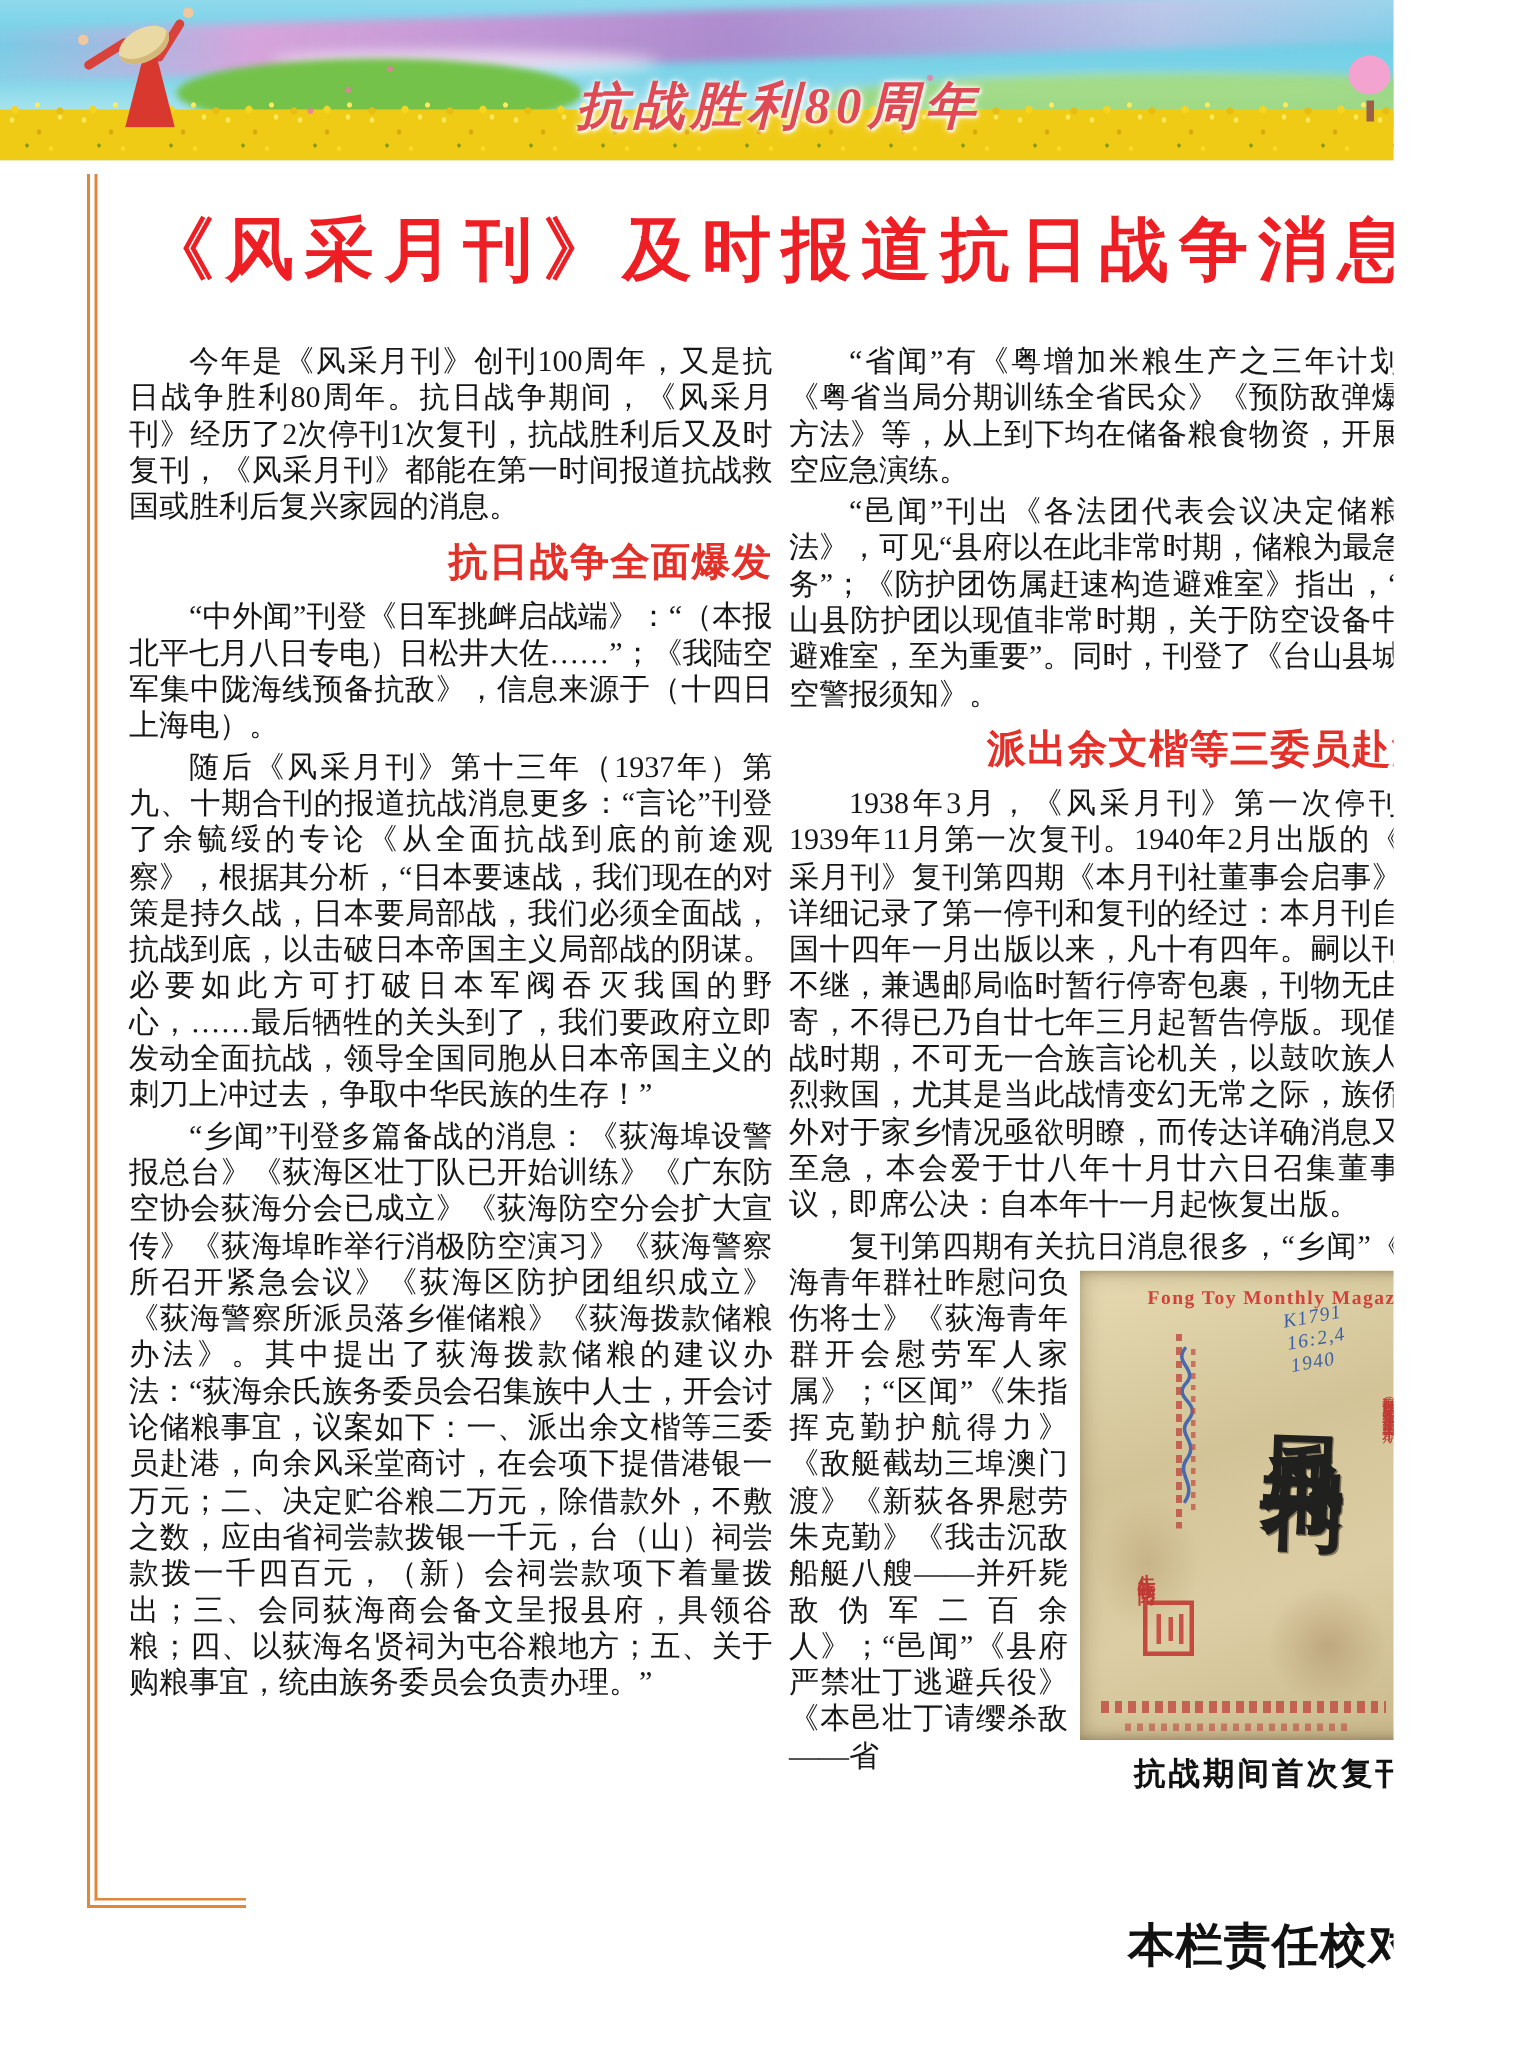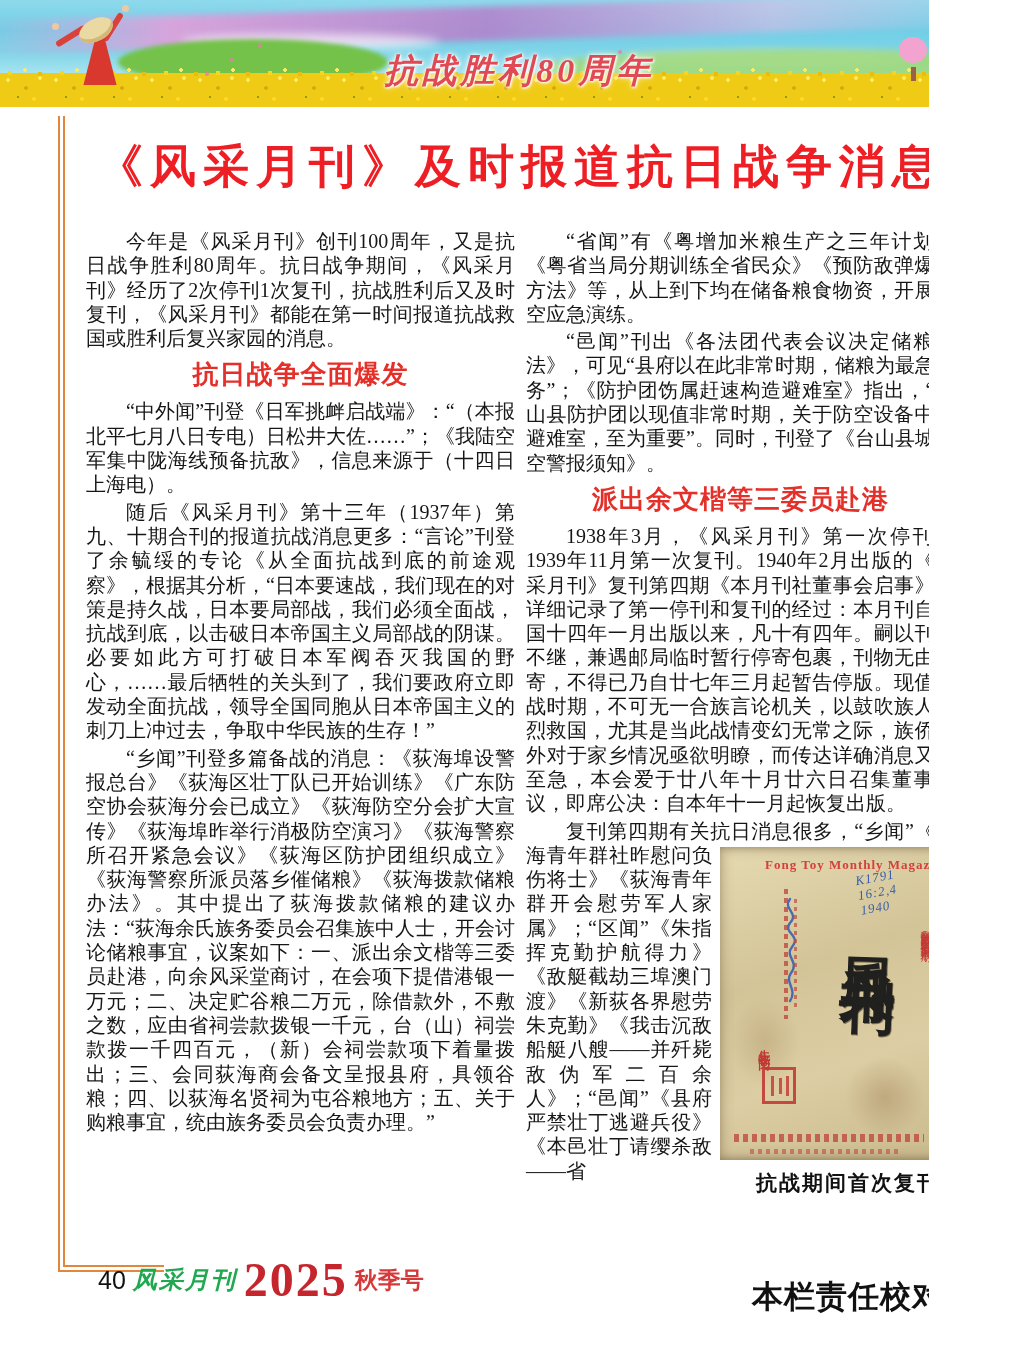--- a/index.html
+++ b/index.html
@@ -65,21 +65,21 @@
   
   .main-title { position:absolute; left:85px; top:136px; width:872px; text-align:center;
     font-size:46px; font-weight:bold; letter-spacing:7px; color:#ed1f24; white-space:nowrap;
     font-family:"Liberation Serif","DejaVu Serif",serif; }
 
   
   .columns { position:absolute; left:86px; top:229px; width:869px; display:flex; gap:11px; }
   .col { flex:1; min-width:0; font-size:20px; line-height:24.3px; text-align:justify; text-justify:inter-character; }
   .para { text-indent:2em; margin:0 0 3px 0; }
   .sec-heading { font-family:"Liberation Sans","DejaVu Sans",sans-serif; font-weight:bold;
-    color:#e5302a; font-size:26px; text-align:center; letter-spacing:1px; margin:8px 0 9px 0; text-indent:0; line-height:32px; }
+    color:#e5302a; font-size:26px; text-align:right; letter-spacing:1px; margin:8px 0 9px 0; text-indent:0; line-height:32px; }
 
   
   .cover-float { float:right; width:235px; margin:4px 0 2px 8px; display:block; }
   .cover { position:relative; display:block; width:235px; height:313px;
     background:linear-gradient(160deg,#e6dab2 0%,#d3c498 38%,#dccda4 66%,#c9b98c 100%);
     box-shadow:inset 0 0 14px rgba(90,70,40,.45), inset -3px 0 6px rgba(60,40,30,.3);
     overflow:hidden; }
   .cover span { display:block; }
   .cv-blotch1 { position:absolute; left:10px; top:150px; width:70px; height:90px; background:radial-gradient(ellipse at center,rgba(150,120,70,.25),rgba(0,0,0,0) 70%); }
   .cv-blotch2 { position:absolute; right:30px; top:210px; width:80px; height:80px; background:radial-gradient(ellipse at center,rgba(140,100,60,.3),rgba(0,0,0,0) 70%); }
@@ -220,21 +220,15 @@
             </span>
             <span class="cover-caption">
               <span class="cap-line1">抗战期间首次复刊</span>
             </span>
           </span><span>《荻海青年群社昨慰问负伤将士》《荻海青年群开会慰劳军人家属》；“区闻”《朱指挥克勤护航得力》《敌艇截劫三埠澳门渡》《新荻各界慰劳朱克勤》《我击沉敌船艇八艘——并歼毙敌伪军二百余人》；“邑闻”《县府严禁壮丁逃避兵役》《本邑壮丁请缨杀敌——省</span>
       </p>
     </div>
 
   </div>
 
-  <div class="footer-left">
-    <span class="f-page">40</span>
-    <span class="f-mag">风采月刊</span>
-    <span class="f-year">2025</span>
-    <span class="f-season">秋季号</span>
-  </div>
   <div class="footer-right">本栏责任校对：源汉</div>
 
 </div>
 
 </body></html>

